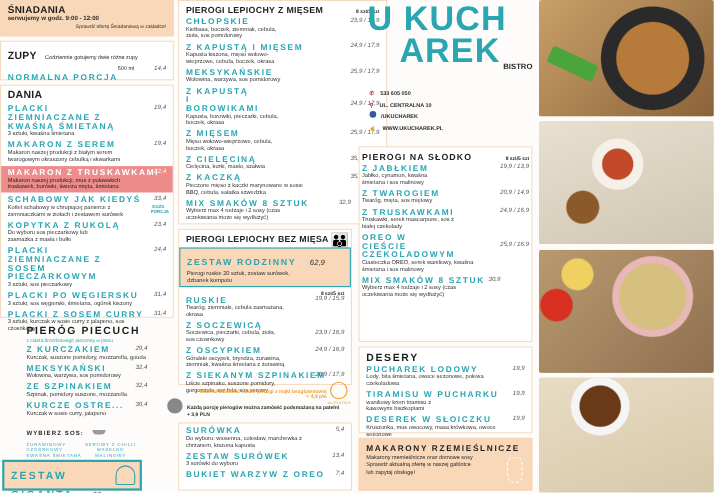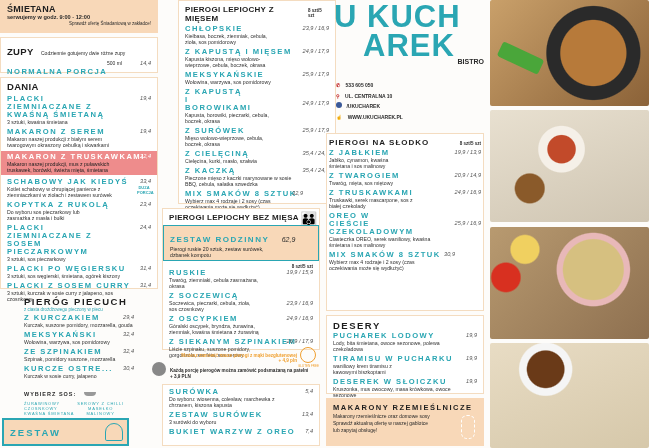--- a/index.html
+++ b/index.html
@@ -15,21 +15,21 @@
   .iprice { position: absolute; right: 0; top: 0; font-size: 5.6px; color: #555; font-style: italic; }
   .small { font-size: 5px; }
   .photo { position: absolute; left: 490px; width: 159px; border-radius: 2px; overflow: hidden; }
 </style>
 </head>
 <body>
 
 <div class="col" style="left:0;width:160px;">
 
   <div class="box peach" style="left:0;top:0;width:158px;height:33px;padding:3px 6px;">
-    <div class="sec-title" style="font-size:9px;">ŚMIETANA</div>
+    <div class="sec-title" style="font-size:9px;">ŚNIADANIA</div>
     <div style="font-size:5.6px;font-weight:bold;">serwujemy w godz. 9:00 - 12:00</div>
     <div style="font-size:4.5px;text-align:right;margin-top:1px;">Sprawdź ofertę Śniadaniową w zakładce!</div>
   </div>
 
   <div class="box" style="left:0;top:37px;width:158px;height:36px;padding:3px 6px;">
     <div><span class="sec-title">ZUPY</span>
       <span class="small" style="margin-left:3px;">Codziennie gotujemy dwie różne zupy</span></div>
     <div class="item" style="margin:1px 0 0 0;">
       <span class="iname" style="display:inline;">NORMALNA PORCJA</span>
       <span class="small" style="position:absolute;left:100px;">500 ml</span>
@@ -129,21 +129,21 @@
   </div>
   <div class="box" style="left:2px;top:418px;width:127px;height:28px;background:#f8d8b8;border:2px solid #2aa6b3;padding:2px 6px;">
     <span class="iname" style="font-size:9.5px;letter-spacing:2px;display:inline;">ZESTAW GIGANTA</span>
     <span style="font-size:8px;font-style:italic;margin-left:12px;">69</span>
     <div style="font-size:5.2px;">2 x Piecuch, 2 sosy, 2 szklanki kompotu</div>
     <span style="position:absolute;right:4px;top:3px;width:18px;height:18px;border:1px solid #2aa6b3;border-radius:50% 50% 10% 10%;"></span>
   </div>
 </div>
 
 <div class="col" style="left:162px;width:160px;">
-  <div class="box" style="left:16px;top:0;width:158px;height:204px;padding:4px 6px;">
+  <div class="box" style="left:0;top:0;width:190px;height:204px;padding:4px 6px;">
     <div style="display:flex;justify-content:space-between;align-items:baseline;margin-bottom:2px;">
       <span class="sec-title" style="font-size:8px;">PIEROGI LEPIOCHY Z MIĘSEM</span>
       <span style="font-size:4.5px;font-weight:bold;">8 szt/5 szt</span>
     </div>
     <div class="item">
         <span class="iname">CHŁOPSKIE</span>
         <span class="idesc" style="width:95px;">Kiełbasa, boczek, ziemniak, cebula, zioła, sos pomidorowy</span>
         <span class="iprice">23,9 / 16,9</span>
       </div>
     <div class="item">
@@ -155,21 +155,21 @@
         <span class="iname">MEKSYKAŃSKIE</span>
         <span class="idesc">Wołowina, warzywa, sos pomidorowy</span>
         <span class="iprice">25,9 / 17,9</span>
       </div>
     <div class="item">
         <span class="iname" style="width:60px;">Z KAPUSTĄ I BOROWIKAMI</span>
         <span class="idesc" style="width:95px;">Kapusta, borowiki, pieczarki, cebula, boczek, okrasa</span>
         <span class="iprice" style="top:12px;">24,9 / 17,9</span>
       </div>
     <div class="item">
-        <span class="iname">Z SURÓWEK</span>
+        <span class="iname">Z MIĘSEM</span>
         <span class="idesc" style="width:95px;">Mięso wołowo-wieprzowe, cebula, boczek, okrasa</span>
         <span class="iprice">25,9 / 17,9</span>
       </div>
     <div class="item">
         <span class="iname">Z CIELĘCINĄ</span>
         <span class="idesc">Cielęcina, kurki, masło, szałwia</span>
         <span class="iprice">35,4 / 24,9</span>
       </div>
     <div class="item">
         <span class="iname">Z KACZKĄ</span>

